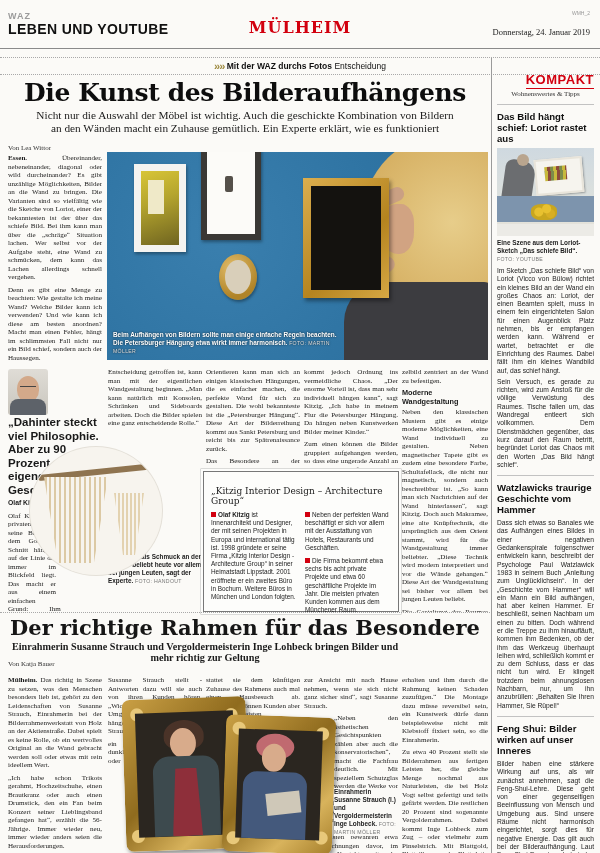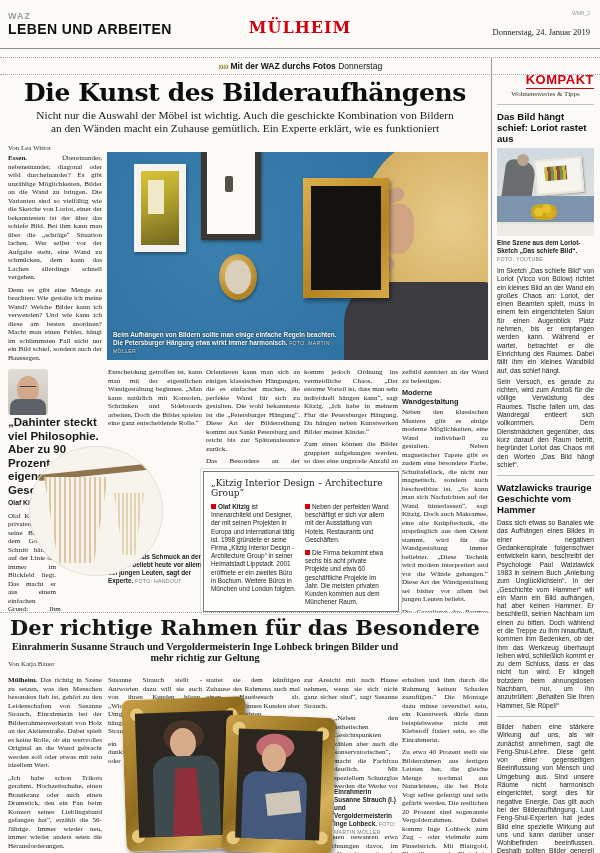--- a/index.html
+++ b/index.html
@@ -68,21 +68,21 @@
   .hero-caption{position:absolute;left:6px;bottom:5px;width:232px;font-family:"Liberation Sans",sans-serif;font-weight:bold;font-size:6.4px;line-height:8px;color:#fff;text-shadow:0 0 2px rgba(0,0,0,.8);text-align:left;}
   .credit{font-weight:normal;font-size:5.2px;color:#ddd;letter-spacing:.3px;}
   .credit-dark{font-weight:normal;font-size:5.2px;color:#777;letter-spacing:.3px;}
   
   #macrame{left:30px;top:447px;width:132px;height:128px;border-radius:50%;background:#f7f4ee;box-shadow:0 0 0 1px #e4e0d8;overflow:hidden;z-index:3;}
   .branch{position:absolute;left:8px;top:22px;width:118px;height:6px;border-radius:3px;background:linear-gradient(90deg,#8a6f4e,#a8原8a6f4e);background:#8f7450;transform:rotate(-6deg);}
   .strands{position:absolute;left:14px;top:30px;width:64px;height:86px;background:repeating-linear-gradient(90deg,#dcc9a4 0 2.5px,#f7f4ee 2.5px 5px);clip-path:polygon(0 0,100% 0,78% 100%,22% 100%);}
   .strands2{position:absolute;left:84px;top:46px;width:30px;height:62px;background:repeating-linear-gradient(90deg,#e3d2b0 0 2px,#f7f4ee 2px 4px);clip-path:polygon(0 0,100% 0,70% 100%,30% 100%);}
   .macro-caption{font-family:"Liberation Sans",sans-serif;font-weight:bold;font-size:6.4px;line-height:8px;text-align:left;margin-top:3px;}
   
-  #kitzig-box{left:203px;top:471px;width:196px;height:141px;background:#fdfdfb;border:1px solid #777;box-shadow:0 0 0 2px #fdfdfb, 0 0 0 2.5px #bbb;padding:6px 7px;box-sizing:border-box;}
+  #kitzig-box{left:203px;top:471px;width:196px;height:141px;background:#fdfdfb;border:1px solid #777;box-shadow:0 0 0 2px #fdfdfb, 0 0 0 2.5px #bbb;padding:14px 7px;box-sizing:border-box;}
   #kitzig-box h3{margin:0 0 5px 0;font-family:"DejaVu Serif",serif;font-weight:normal;font-size:9px;color:#222;}
   .box-cols{display:flex;gap:8px;}
   .box-col{width:50%;font-family:"Liberation Sans",sans-serif;font-size:6.4px;line-height:8.2px;text-align:left;color:#222;}
   .box-item{margin-bottom:5px;}
   .sq{display:inline-block;width:5px;height:5px;background:#d2000f;margin-right:2px;}
   .box-item b{font-weight:bold;}
   
   #rule-mid{left:0;top:612px;width:490px;}
   #a2-headline{left:0;top:615px;width:490px;text-align:center;font-family:"DejaVu Serif",serif;font-weight:bold;font-size:21px;color:#161616;}
   #a2-standfirst{left:0;top:641px;width:410px;text-align:center;font-family:"Liberation Serif",serif;font-weight:bold;font-size:10.2px;color:#1a1a1a;}
@@ -131,29 +131,29 @@
   .lr-head{position:absolute;left:20px;top:6px;width:12px;height:12px;border-radius:50%;background:#b9a58e;}
   .lr-sofa{position:absolute;left:0;bottom:14px;width:97px;height:26px;background:#7d94ad;}
   .lr-cushion{position:absolute;bottom:22px;width:20px;height:16px;border-radius:3px;background:#44618a;}
   .lr-flowers{position:absolute;left:34px;bottom:16px;width:26px;height:16px;border-radius:40%;background:radial-gradient(circle at 30% 50%,#e8c12f 0 4px,transparent 5px),radial-gradient(circle at 60% 30%,#e8c12f 0 4px,transparent 5px),radial-gradient(circle at 75% 60%,#d8ae23 0 4px,transparent 5px),#c9a61e;}
   .lr-table{position:absolute;left:0;bottom:0;width:97px;height:12px;background:#ecebe6;}
 </style>
 </head>
 <body>
 
 <div class="abs" id="brand">WAZ</div>
-<div class="abs" id="section-title">LEBEN UND ARBEITEN</div>
+<div class="abs" id="section-title">LEBEN UND YOUTUBE</div>
 <div class="abs" id="city">MÜLHEIM</div>
 <div class="abs" id="edition-code">WMH_2</div>
 <div class="abs" id="issue-date">Donnerstag, 24. Januar 2019</div>
 <div class="abs rule-solid" style="top:48px"></div>
 <div class="abs rule-dot" style="left:0;top:57px;width:600px"></div>
 <div class="abs" id="banner">
   <span class="chev">»»</span>
-  <b>Mit der WAZ durchs Fotos</b><span> Donnerstag</span>
+  <b>Mit der WAZ durchs Fotos</b><span> Entscheidung</span>
 </div>
 <div class="abs rule-dot" style="left:0;top:74px;width:600px"></div>
 
 <h1 class="abs" id="main-headline" style="margin:0">Die Kunst des Bilderaufhängens</h1>
 <div class="abs" id="main-standfirst">Nicht nur die Auswahl der Möbel ist wichtig. Auch die geschickte Kombination von Bildern an den Wänden macht ein Zuhause gemütlich.  Ein Experte erklärt, wie es funktioniert</div>
 <div class="abs byline" id="main-byline">Von Lea Wittor</div>
 
 <div class="abs" id="hero">
   <div class="fr-white">
       <div class="inner"></div>
@@ -323,17 +323,18 @@
     <p>Sein Versuch, es gerade zu richten, wird zum Anstoß für die völlige Verwüstung des Raumes. Tische fallen um, das Wandregal entleert sich vollkommen. Dem Dienstmädchen gegenüber, das kurz darauf den Raum betritt, begründet Loriot das Chaos mit den Worten „Das Bild hängt schief“.</p>
   </div>
 
   <div class="sb-rule"></div>
   <div class="sb-head">Watzlawicks traurige Geschichte vom Hammer</div>
   <div class="sb-body">
     <p>Dass sich etwas so Banales wie das Aufhängen eines Bildes in einer negativen Gedankenspirale folgenschwer entwickeln kann, beschreibt der Psychologe Paul Watzlawick 1983 in seinem Buch „Anleitung zum Unglücklichsein“. In der „Geschichte vom Hammer“ will ein Mann ein Bild aufhängen, hat aber keinen Hammer. Er beschließt, seinen Nachbarn um einen zu bitten. Doch während er die Treppe zu ihm hinaufläuft, kommen ihm Bedenken, ob der ihm das Werkzeug überhaupt leihen wird, schließlich kommt er zu dem Schluss, dass er das nicht tun wird. Er klingelt trotzdem beim ahnungslosen Nachbarn, nur, um ihn anzubrüllen: „Behalten Sie Ihren Hammer, Sie Rüpel!“</p>
   </div>
 
   <div class="sb-rule"></div>
+  <div class="sb-head">Feng Shui: Bilder wirken auf unser Inneres</div>
   <div class="sb-body">
     <p>Bilder haben eine stärkere Wirkung auf uns, als wir zunächst annehmen, sagt die Feng-Shui-Lehre. Diese geht von einer gegenseitigen Beeinflussung von Mensch und Umgebung aus. Sind unsere Räume nicht harmonisch eingerichtet, sorgt dies für negative Energie. Das gilt auch bei der Bilderaufhängung. Laut Feng-Shui-Experten hat jedes Bild eine spezielle Wirkung auf uns und kann darüber unser Wohlbefinden beeinflussen. Deshalb sollten Bilder generell an den Orten aufgehängt werden, zu denen wir regelmäßig schauen, umso deutlicher sei die innere Wirkung.</p>
   </div>
 
 </div>
 
 </body></html>

